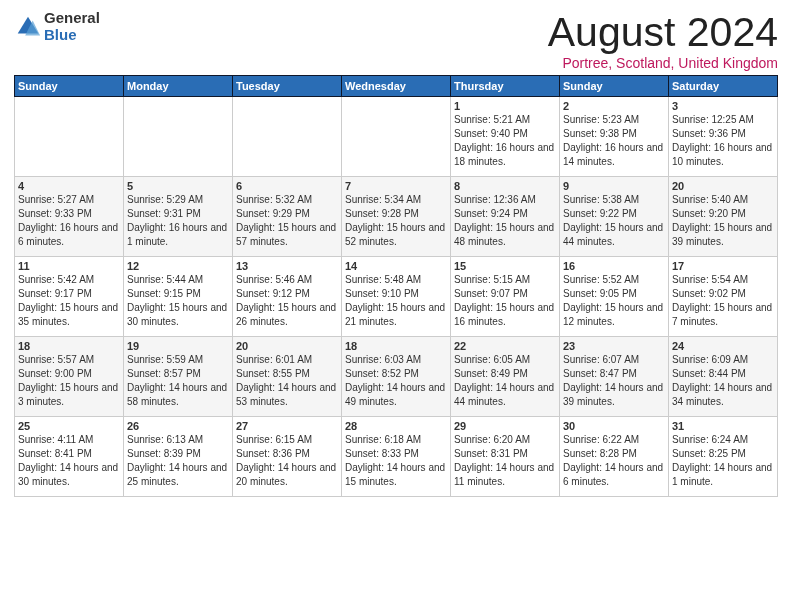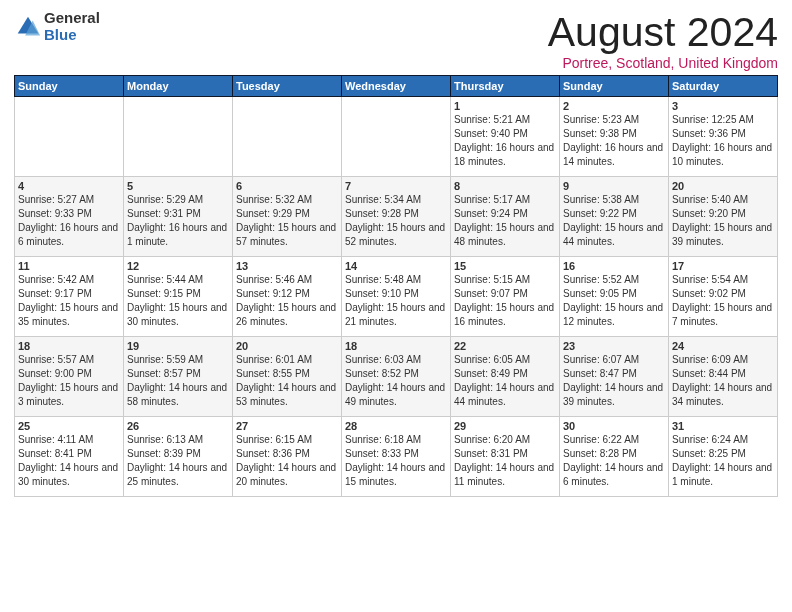--- a/index.html
+++ b/index.html
@@ -187,21 +187,21 @@
           </td>
           <td>
             <span class="day-num">7</span>
             <div class="day-info">Sunrise: 5:34 AM
 Sunset: 9:28 PM
 Daylight: 15 hours
 and 52 minutes.</div>
           </td>
           <td>
             <span class="day-num">8</span>
-            <div class="day-info">Sunrise: 5:17 AM
+            <div class="day-info">Sunrise: 12:36 AM
 Sunset: 9:24 PM
 Daylight: 15 hours
 and 48 minutes.</div>
           </td>
           <td>
             <span class="day-num">9</span>
             <div class="day-info">Sunrise: 5:38 AM
 Sunset: 9:22 PM
 Daylight: 15 hours
 and 44 minutes.</div>

